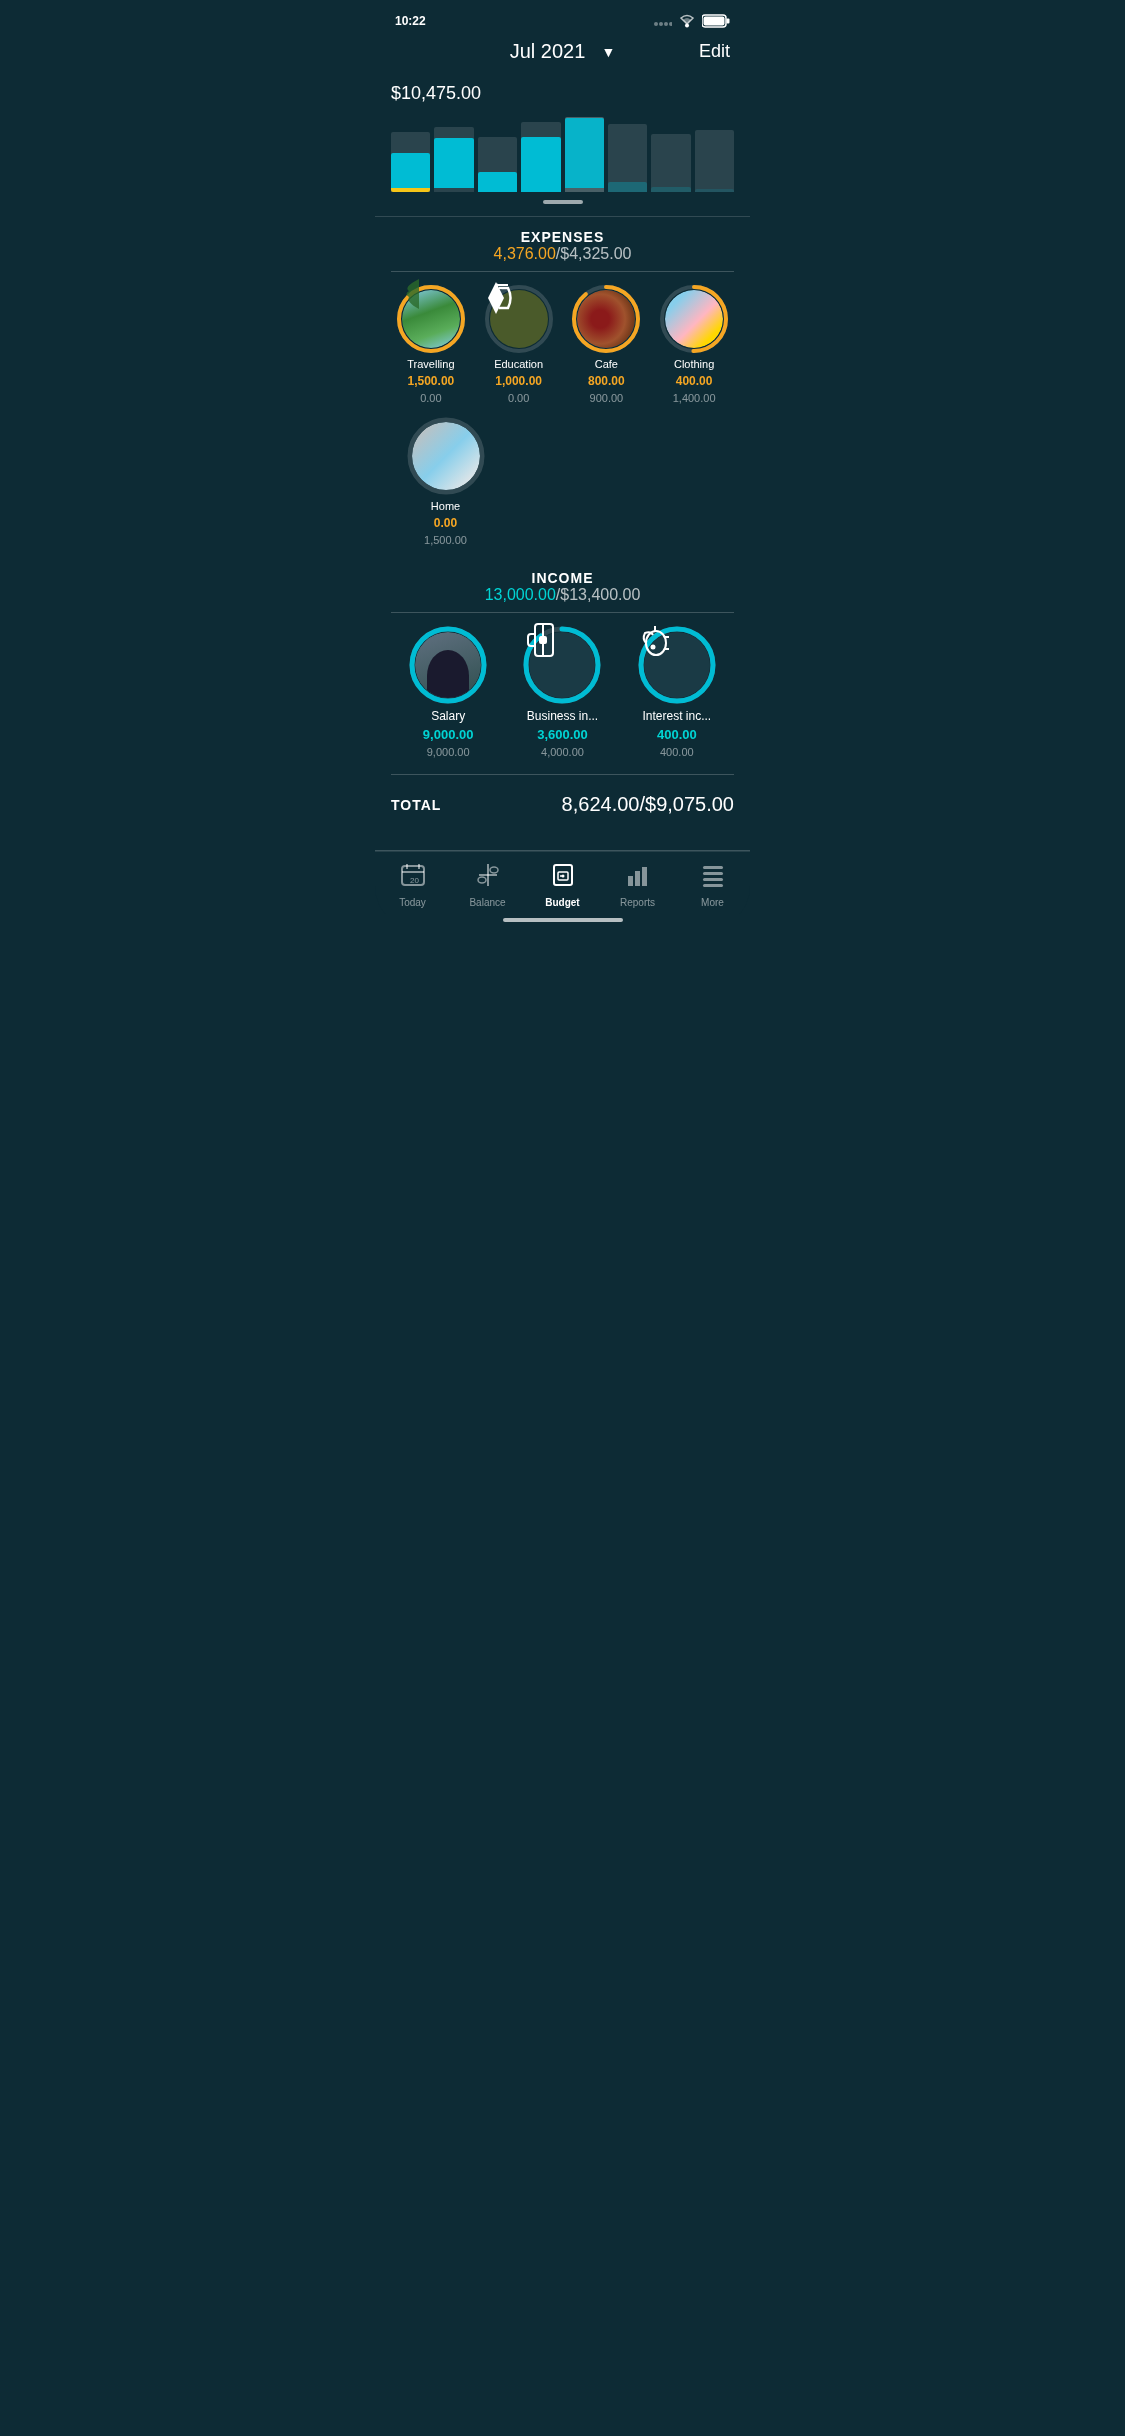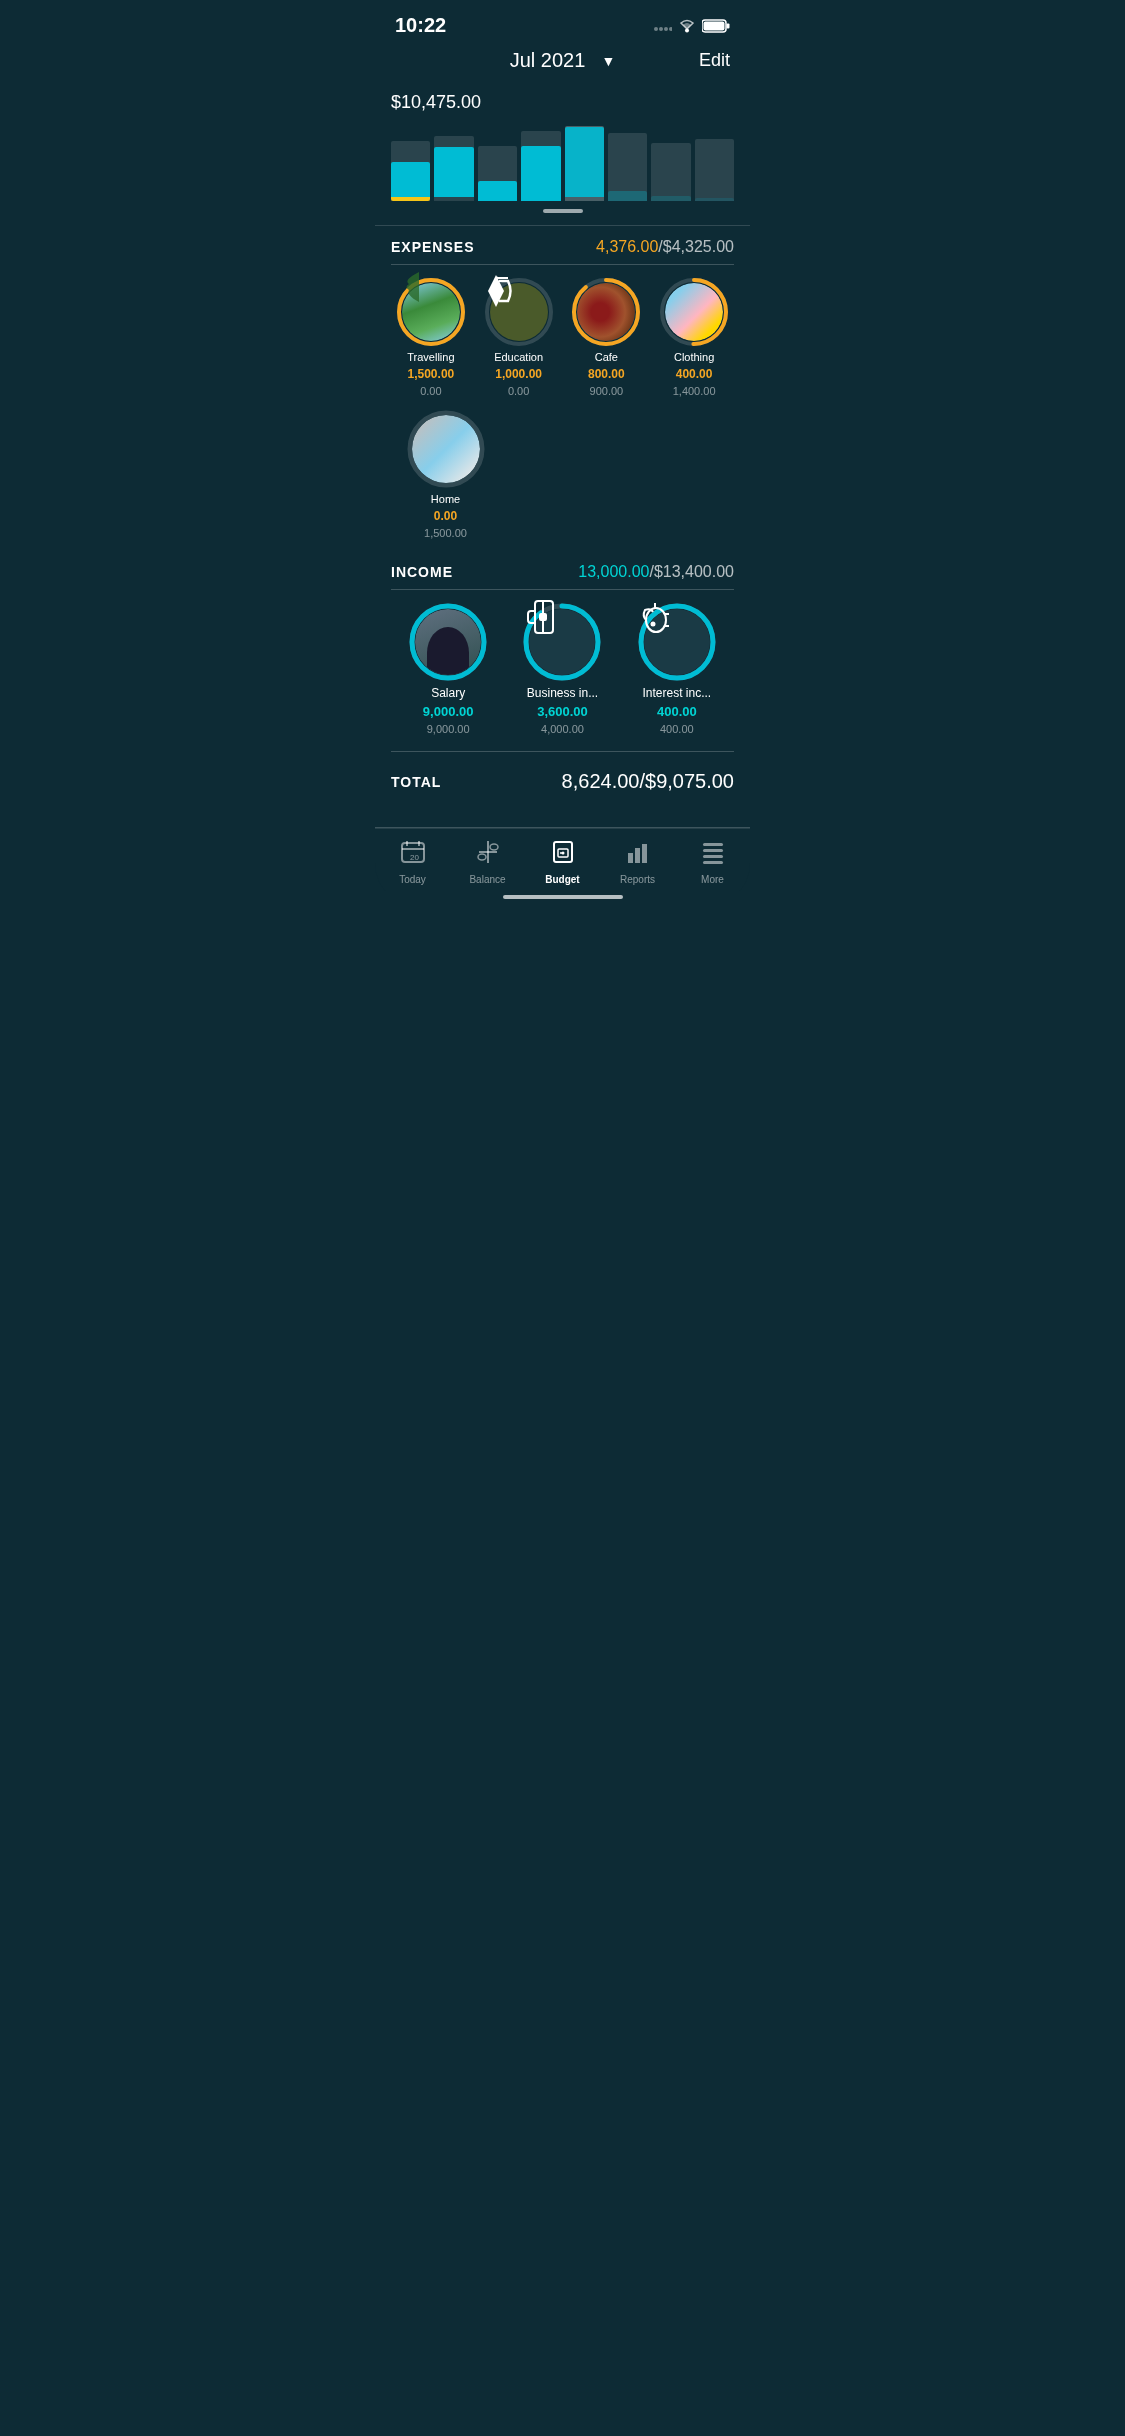--- a/index.html
+++ b/index.html
@@ -13,21 +13,21 @@
       color: white;
       position: relative;
       border-radius: 44px;
       overflow: hidden;
     }
     .status-bar {
       display: flex;
       justify-content: space-between;
       align-items: center;
       padding: 14px 20px 6px;
-      font-size: 20px;
+      font-size: 12px;
       font-weight: 600;
     }
     .status-icons {
       display: flex;
       align-items: center;
       gap: 6px;
     }
     .header {
       display: flex;
       justify-content: center;
@@ -95,20 +95,21 @@
       height: 4px;
       background: rgba(255,255,255,0.6);
       border-radius: 2px;
       margin: 8px auto 0;
     }
     .section-header {
       display: flex;
       justify-content: space-between;
       align-items: center;
       padding: 12px 16px 8px;
+      flex-direction: column;
     }
     .section-title {
       font-size: 14px;
       font-weight: 700;
       letter-spacing: 1px;
       color: white;
     }
     .amount-over { color: #f5a623; }
     .amount-budget { color: rgba(255,255,255,0.7); }
     .divider {

